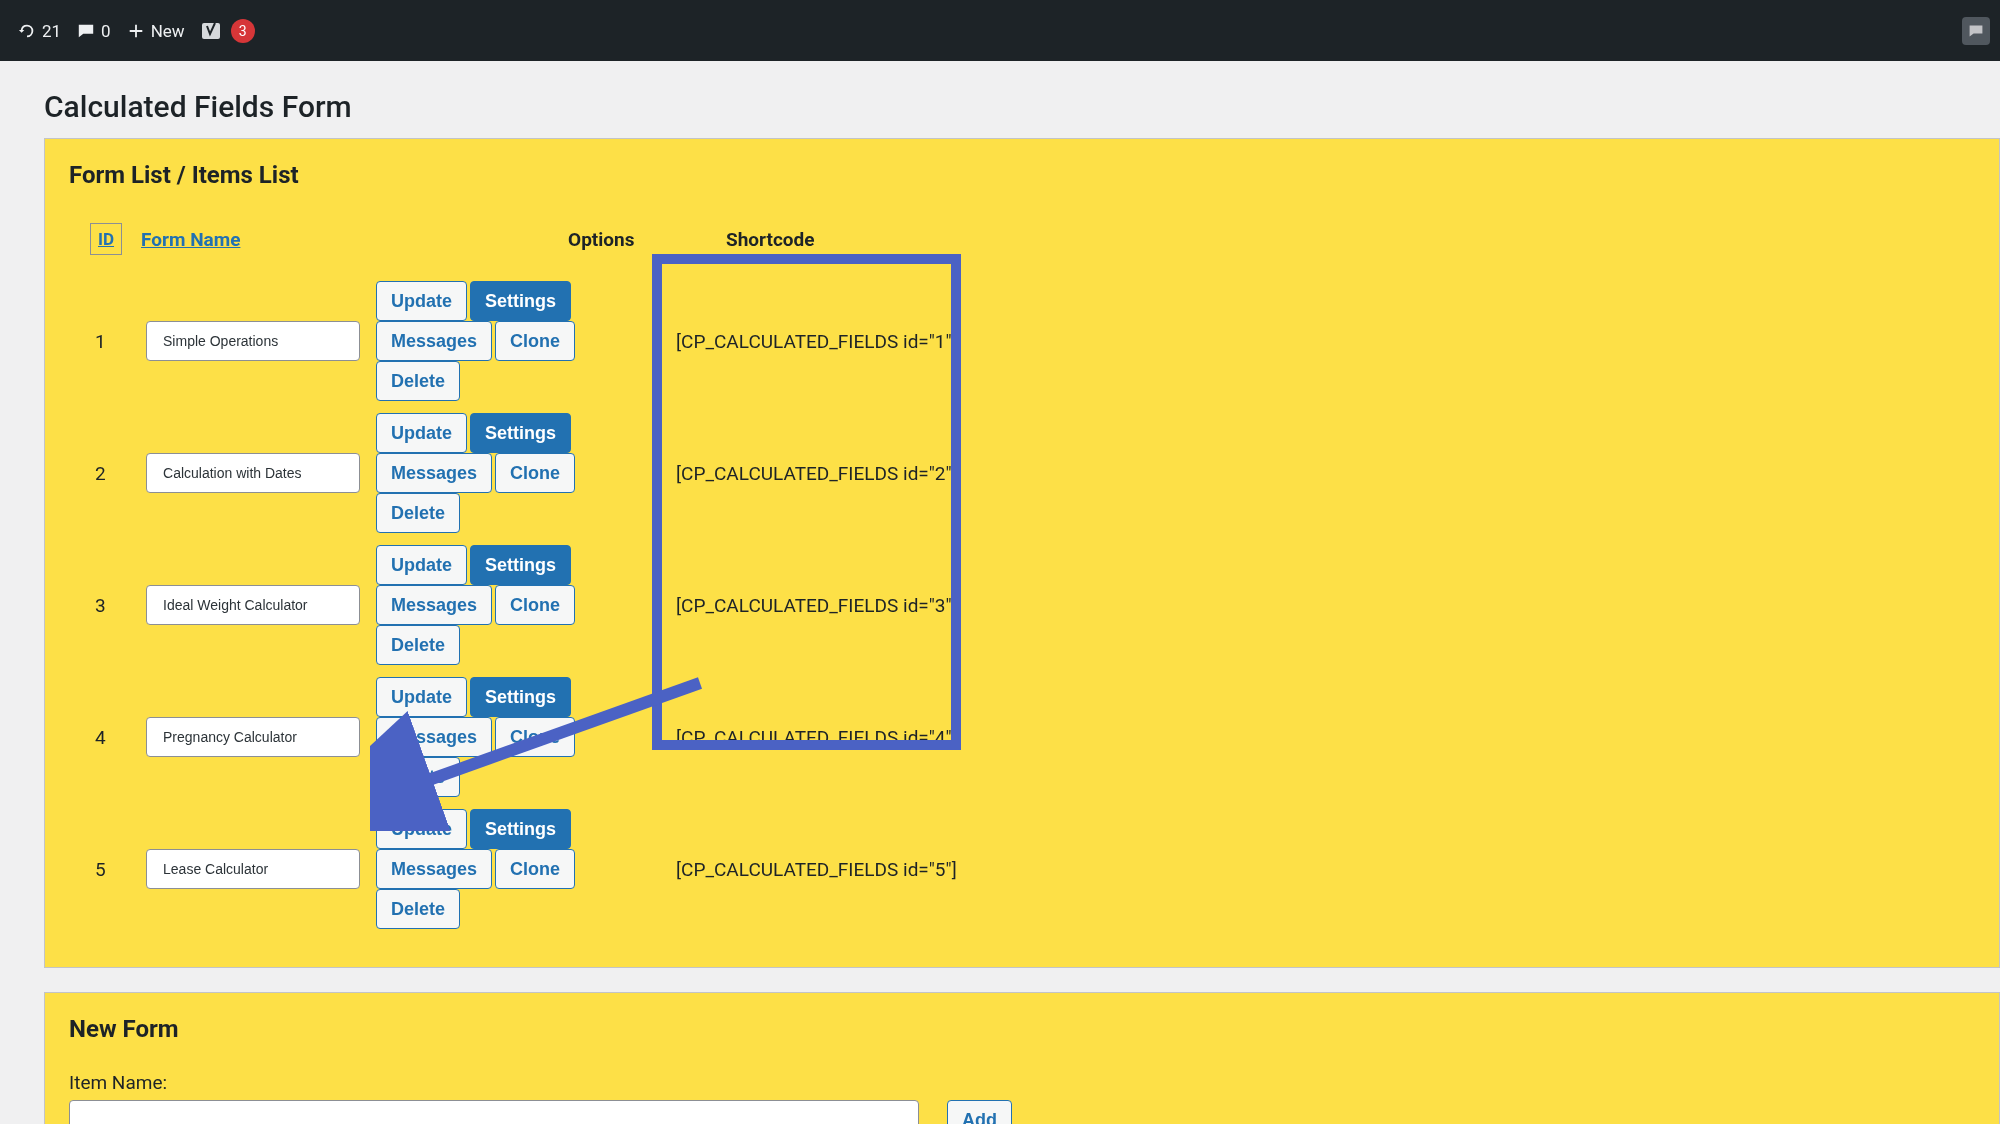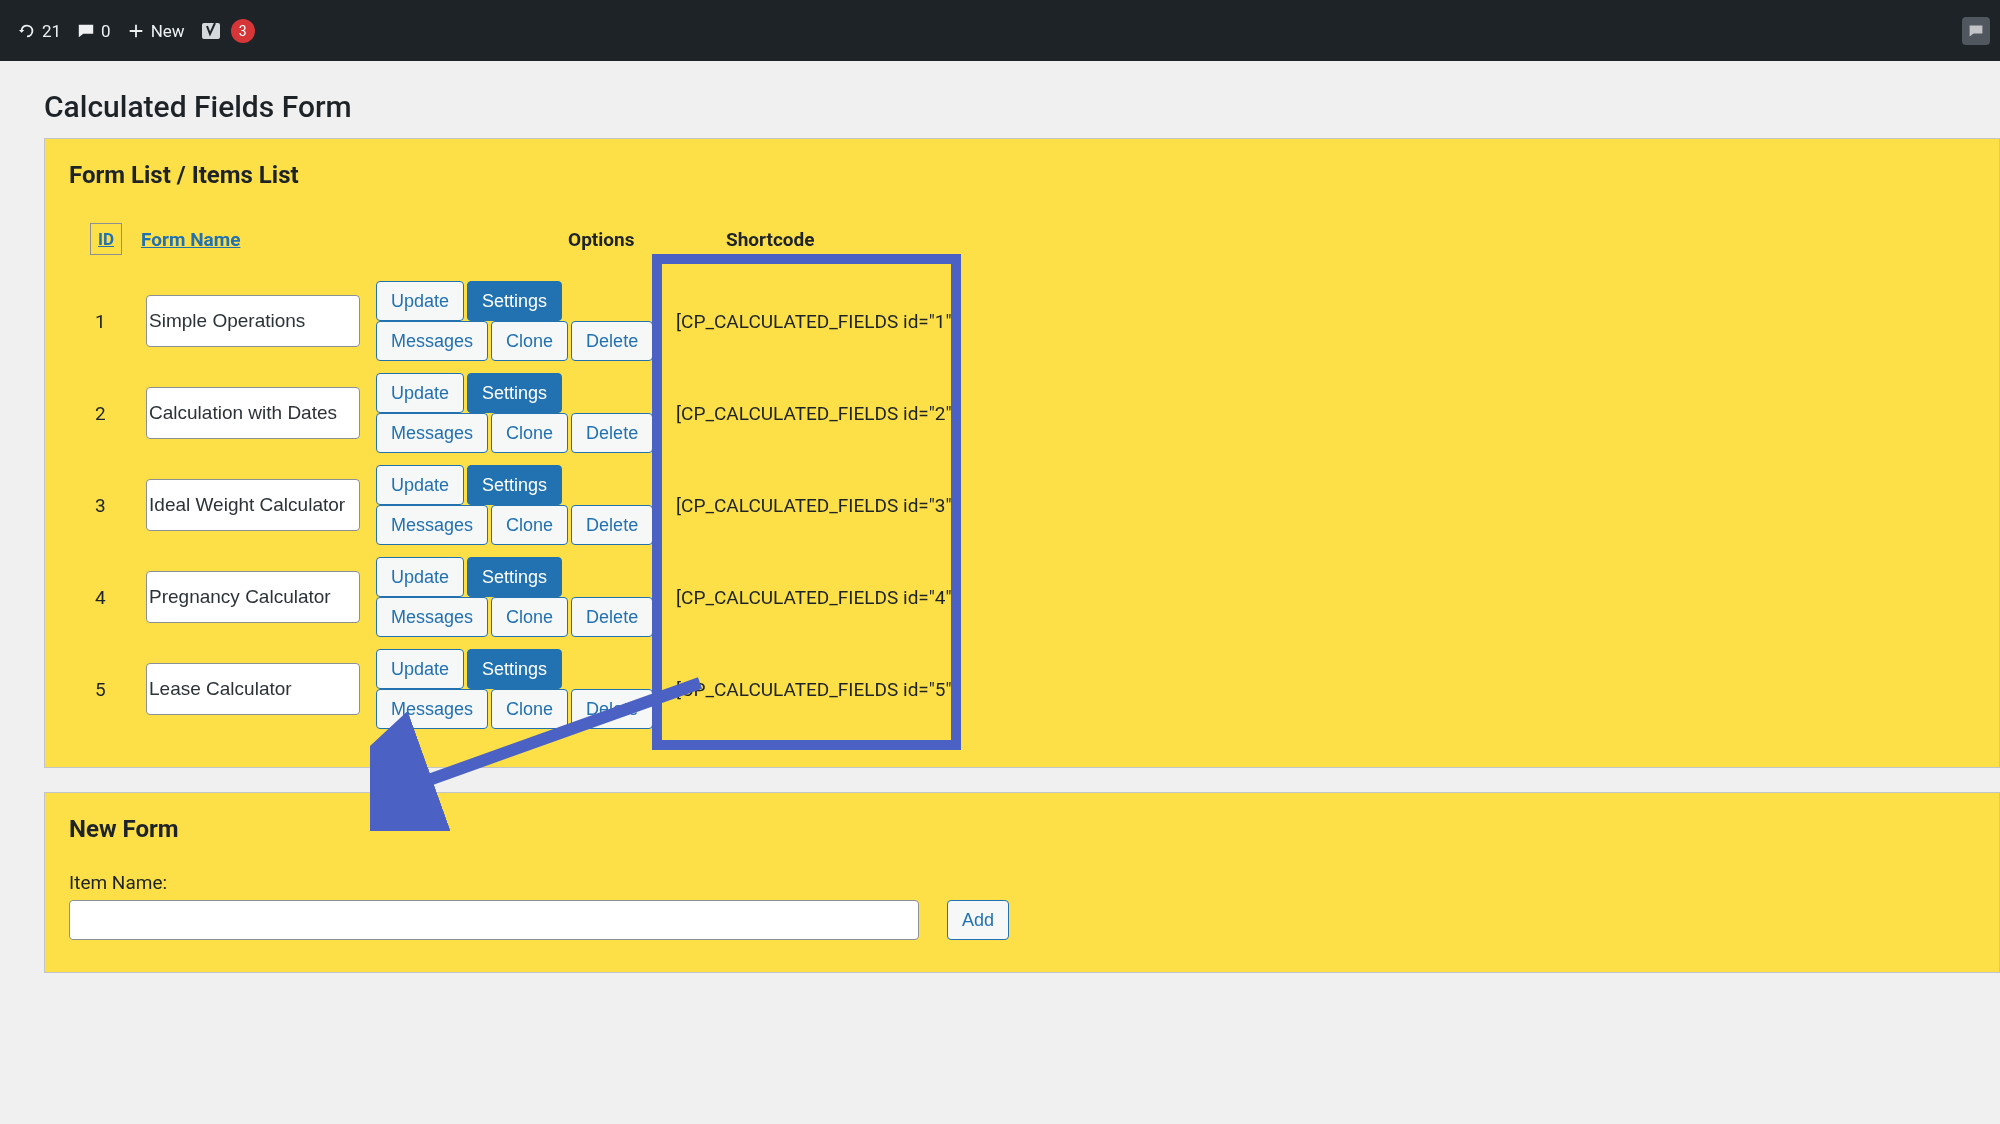--- a/index.html
+++ b/index.html
@@ -108,40 +108,41 @@
     border: 1px solid #8c8f94;
     padding: 5px 7px;
     font-size: 17px;
   }
   .id-cell {
     width: 46px;
     font-size: 19px;
   }
   .name-input {
     width: 214px;
-    height: 52px;
+    height: 40px;
     border: 1px solid #8c8f94;
     border-radius: 4px;
-    padding: 0 2px;
-    font-size: 19px;
+    padding: 0 16px;
+    font-size: 14px;
     color: #2c3338;
   }
   .btn {
     display: inline-flex;
     align-items: center;
     justify-content: center;
     height: 40px;
     padding: 0 14px;
     border: 1px solid #2271b1;
     background: #f6f7f7;
     color: #2271b1;
     border-radius: 4px;
     font-size: 18px;
     cursor: pointer;
     margin-right: 4px;
+    font-weight: bold;
   }
   .btn.primary {
     background: #2271b1;
     color: #fff;
     border-color: #2271b1;
   }
   .options-cell .btn { margin-right: 3px; }
   .shortcode-cell {
     font-size: 19px;
     white-space: nowrap;

